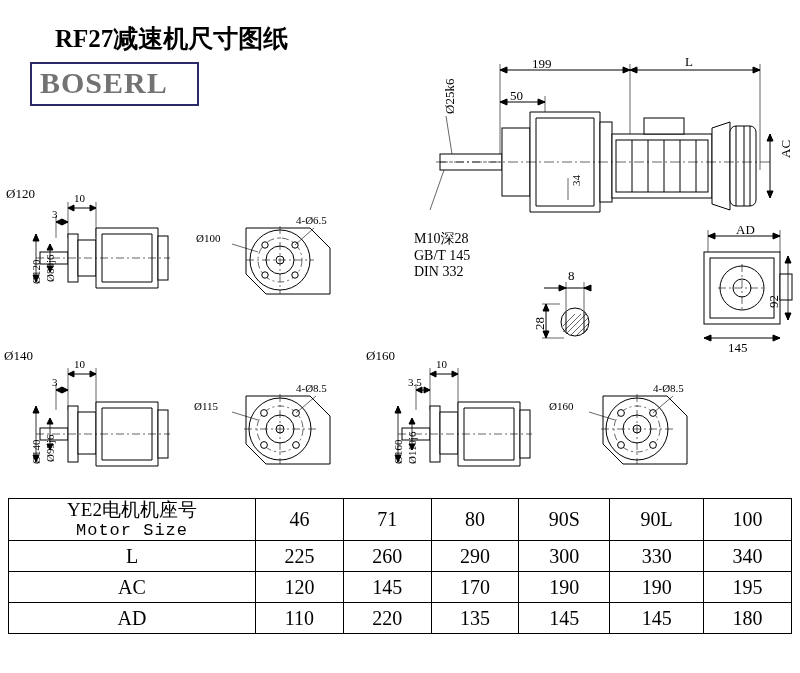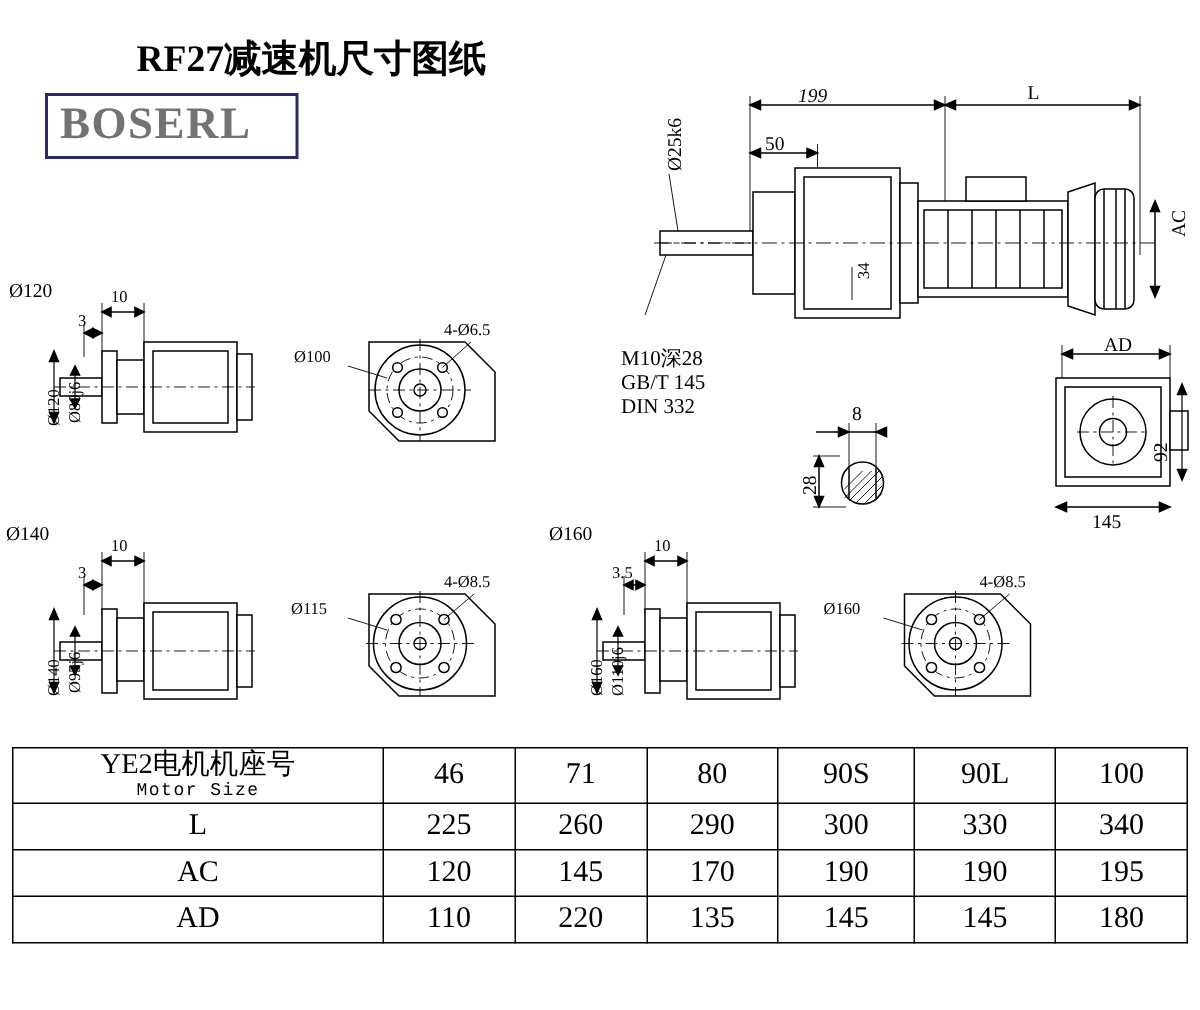--- a/index.html
+++ b/index.html
@@ -5,21 +5,21 @@
   html,body{margin:0;padding:0;}
   body{
     width:800px;height:673px;background:#ffffff;
     font-family:"Liberation Serif", serif;
     color:#000;position:relative;overflow:hidden;
   }
   .root{position:absolute;left:0;top:0;width:800px;height:673px;}
   .abs{position:absolute;}
   .title{
     left:55px;top:22px;font-size:25px;font-weight:bold;
-    font-family:"Liberation Serif", serif;letter-spacing:0px;margin-left:36px;
+    font-family:"Liberation Serif", serif;letter-spacing:0px;
   }
   .logo-box{
     left:30px;top:62px;width:165px;height:40px;
     border:2px solid #2a2a6a;background:#fff;
   }
   .logo-text{
     position:absolute;left:8px;top:2px;font-size:30px;font-weight:bold;
     color:#737373;font-family:"Liberation Serif", serif;letter-spacing:1px;
   }
   .lbl{font-size:13px;font-family:"Liberation Serif", serif;white-space:nowrap;}
@@ -33,21 +33,21 @@
   }
   table.spec td{
     border:1px solid #000;text-align:center;
     font-size:20px;font-family:"Liberation Serif", serif;
     height:30px;padding:0;
   }
   td.head2{
     font-size:19px;line-height:1.15;padding:3px 0;
   }
   td.head2 .cn{font-size:19px;}
-  td.head2 .en{font-size:12px;letter-spacing:1px;font-family:"Liberation Mono", monospace;}
+  td.head2 .en{font-size:17px;letter-spacing:1px;font-family:"Liberation Mono", monospace;}
   td.rowlab{font-size:20px;}
 </style>
 </head>
 <body>
 
 <div class="root">
 
   <div class="abs title">RF27减速机尺寸图纸</div>
 
   <div class="abs logo-box">
@@ -106,21 +106,21 @@
 
         <line x1="370" y1="84" x2="370" y2="148"></line>
         <path d="M370,84 l-3,7 h6 z" fill="#000"></path>
         <path d="M370,148 l-3,-7 h6 z" fill="#000"></path>
 
         <line x1="168" y1="128" x2="168" y2="150" stroke-width="0.6"></line>
 
         <line x1="44" y1="120" x2="30" y2="160" stroke-width="0.6"></line>
       </g>
     </svg>
-    <div class="abs lbl" style="left:132px;top:6px;font-style:italic;">199</div>
+    <div class="abs lbl" style="left:132px;top:6px;">199</div>
     <div class="abs lbl" style="left:285px;top:4px;">L</div>
     <div class="abs lbl" style="left:110px;top:38px;">50</div>
     <div class="abs lbl rot90" style="left:42px;top:64px;">Ø25k6</div>
     <div class="abs lbl-s rot90" style="left:170px;top:136px;">34</div>
     <div class="abs lbl rot90" style="left:378px;top:108px;">AC</div>
   </div>
 
   <div class="abs" style="left:414px;top:230px;">
     <div class="lbl-m">M10深28</div>
     <div class="lbl-m">GB/T 145</div>

